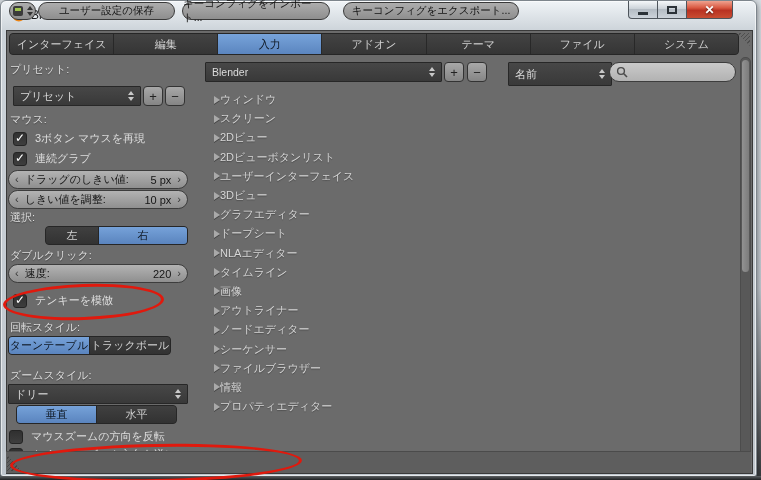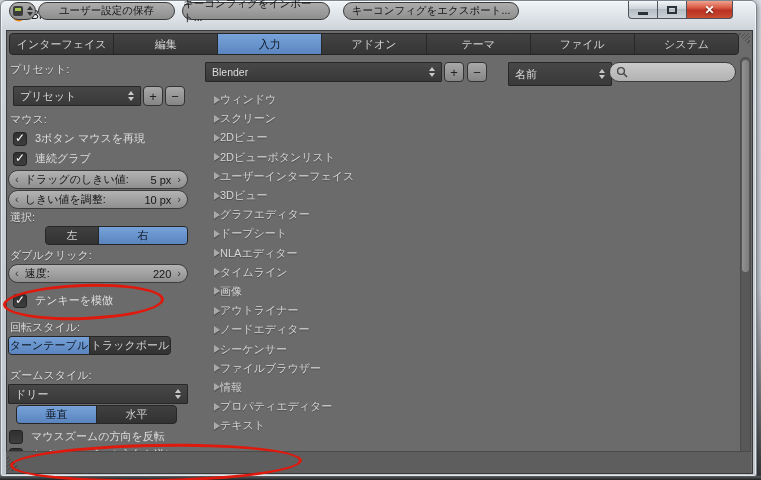--- a/index.html
+++ b/index.html
@@ -351,24 +351,20 @@
         <span class="tree-label">ファイルブラウザー</span>
       </div>
       <div class="tree-row">
         <span class="tri"></span>
         <span class="tree-label">情報</span>
       </div>
       <div class="tree-row">
         <span class="tri"></span>
         <span class="tree-label">プロパティエディター</span>
       </div>
-      <div class="tree-row">
-        <span class="tri"></span>
-        <span class="tree-label">テキスト</span>
-      </div>
     </div>
 
   <div class="sb-track">
     <div class="sb-thumb"></div>
   </div>
 
   <div class="footer"></div>
   <div class="grip bl"></div>
   <div class="fbtn" style="left:9px;width:27px;z-index:12">
     <span class="ed-icon"></span>

